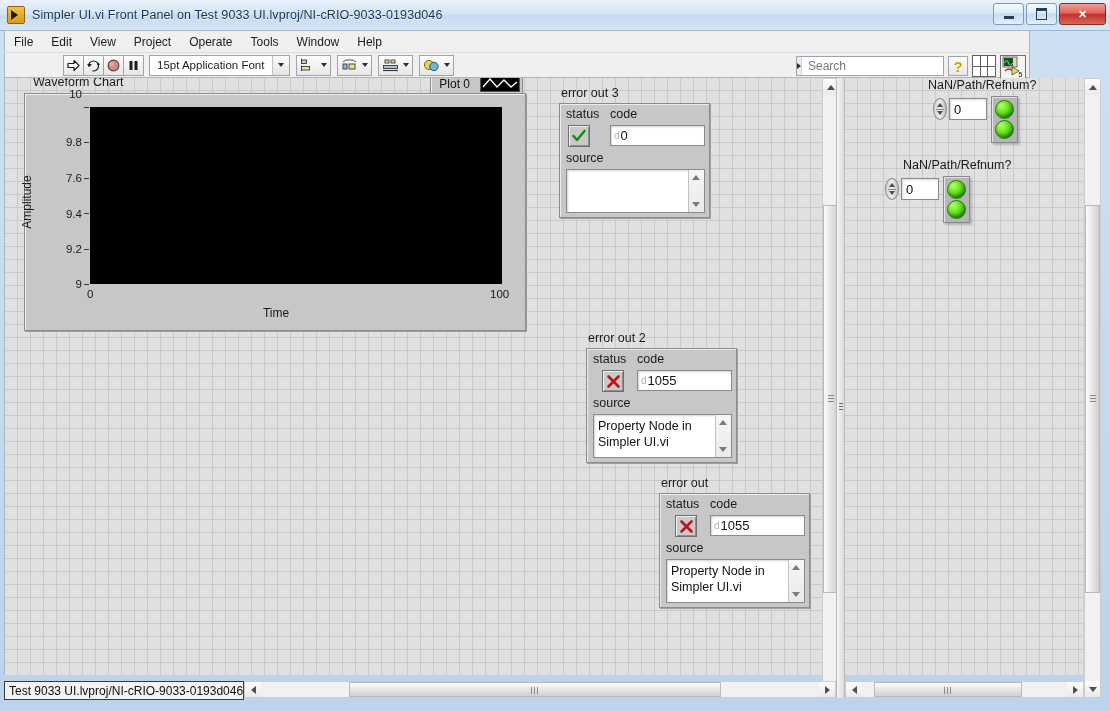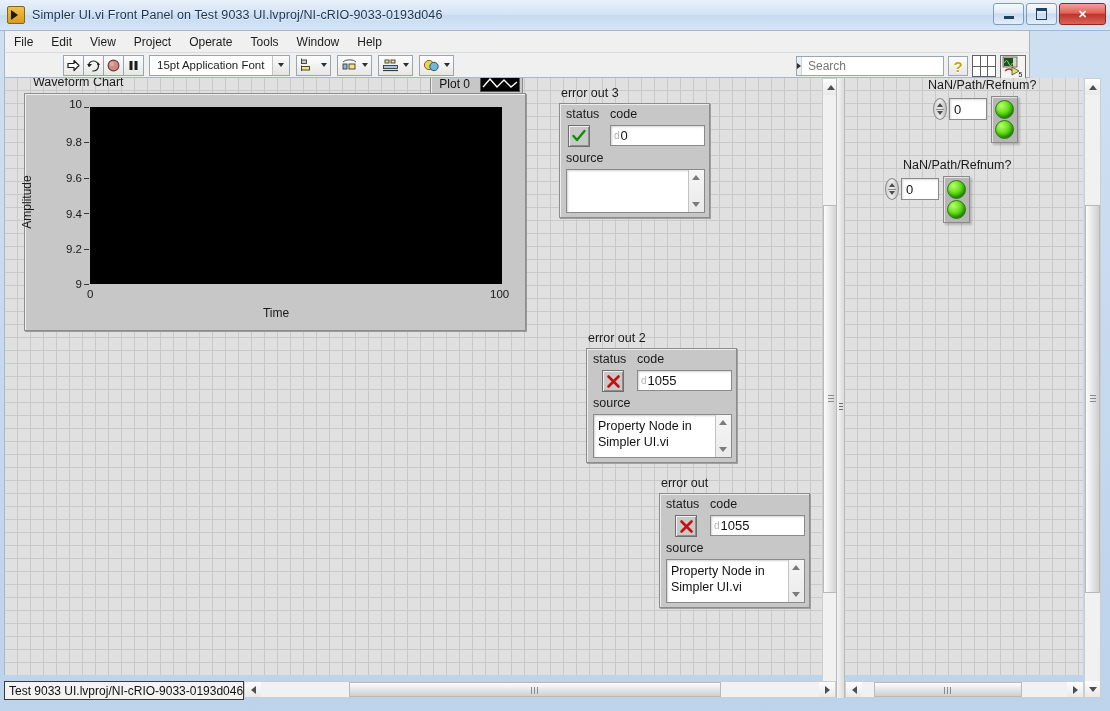--- a/index.html
+++ b/index.html
@@ -462,23 +462,23 @@
       <div id="chart-legend">
         <span class="leg-label">Plot 0</span>
         <span class="leg-plot">
           <svg width="38" height="15" viewBox="0 0 38 15">
             <polyline points="2,11 9,3 16,11 23,4 30,11 36,6" fill="none" stroke="#ffffff" stroke-width="1.4"></polyline>
           </svg>
         </span>
       </div>
 
       <div class="yaxis">
-        <span class="ytick" style="top:10px;">10</span>
+        <span class="ytick" style="top:0;">10</span>
         <span class="ytick" style="top:48px;">9.8</span>
-        <span class="ytick" style="top:84px;">9.6</span>
+        <span class="ytick" style="top:84px;">7.6</span>
         <span class="ytick" style="top:120px;">9.4</span>
         <span class="ytick" style="top:155px;">9.2</span>
         <span class="ytick" style="top:190px;">9</span>
         <span class="ytickmark" style="top:13px;"></span>
         <span class="ytickmark" style="top:48px;"></span>
         <span class="ytickmark" style="top:84px;"></span>
         <span class="ytickmark" style="top:119px;"></span>
         <span class="ytickmark" style="top:155px;"></span>
         <span class="ytickmark" style="top:190px;"></span>
       </div>

